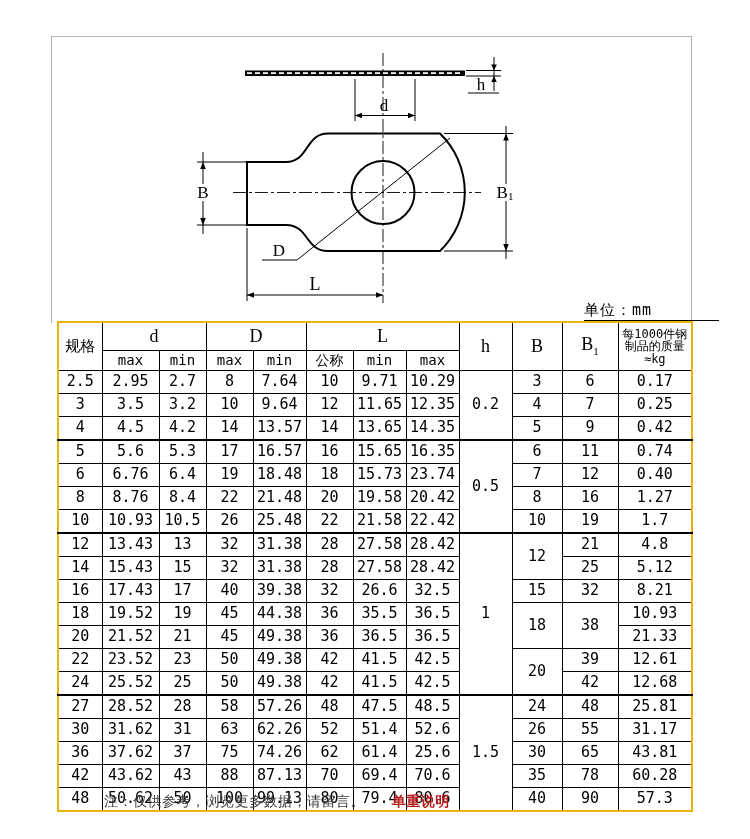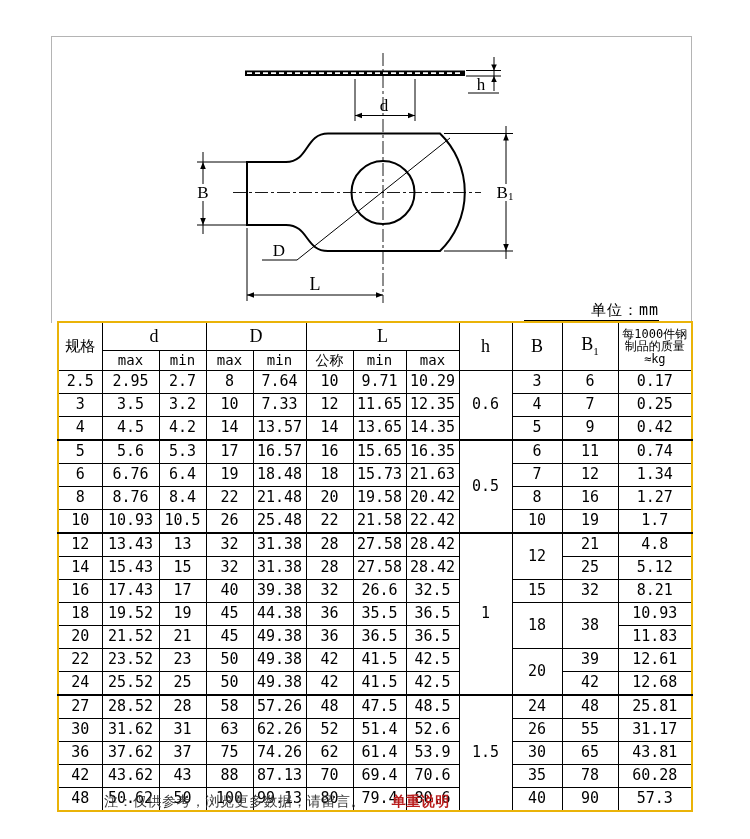--- a/index.html
+++ b/index.html
@@ -11,22 +11,22 @@
   
   svg.drawing{position:absolute;left:0;top:0;}
   .dim line{stroke:#000;stroke-width:1;}
   .dim polygon{fill:#000;stroke:none;}
   .outline{stroke:#000;stroke-width:2;fill:none;}
   .thin{stroke:#000;stroke-width:1;fill:none;}
   .cl{stroke:#000;stroke-width:0.9;stroke-dasharray:13 3 3 3;fill:none;}
   .lbl{font-family:"Liberation Serif","DejaVu Serif",serif;font-size:17px;
        text-anchor:middle;fill:#000;}
   
-  .unit{position:absolute;left:524px;top:301px;width:135px;height:19px;
-        font-size:15px;letter-spacing:1px;border-bottom:1px solid #000;text-align:right;}
+  .unit{position:absolute;left:584px;top:301px;width:135px;height:19px;
+        font-size:15px;letter-spacing:1px;border-bottom:1px solid #000;}
   
   table.spec{position:absolute;left:57px;top:321px;width:634px;
              border-collapse:collapse;table-layout:fixed;background:#fff;
              border:2px solid #eab308;font-size:15px;}
   table.spec th,table.spec td{border:1px solid #000;text-align:center;
              padding:0;height:22px;line-height:1.05;overflow:hidden;
              font-weight:normal;}
   table.spec thead tr.h1 th{height:27px;}
   table.spec thead tr.h2 th{height:19px;font-size:14px;}
   th.dimletter{font-family:"Liberation Serif","DejaVu Serif",serif;font-size:18px;}
@@ -152,31 +152,31 @@
     <tbody>
         <tr>
           <td>2.5</td>
           <td>2.95</td>
           <td>2.7</td>
           <td>8</td>
           <td>7.64</td>
           <td>10</td>
           <td>9.71</td>
           <td>10.29</td>
-          <td rowspan="3">0.6</td>
+          <td rowspan="3">0.2</td>
           <td>3</td>
           <td>6</td>
           <td>0.17</td>
         </tr>
         <tr>
           <td>3</td>
           <td>3.5</td>
           <td>3.2</td>
           <td>10</td>
-          <td>7.33</td>
+          <td>9.64</td>
           <td>12</td>
           <td>11.65</td>
           <td>12.35</td>
           <td>4</td>
           <td>7</td>
           <td>0.25</td>
         </tr>
         <tr>
           <td>4</td>
           <td>4.5</td>
@@ -205,24 +205,24 @@
           <td>0.74</td>
         </tr>
         <tr>
           <td>6</td>
           <td>6.76</td>
           <td>6.4</td>
           <td>19</td>
           <td>18.48</td>
           <td>18</td>
           <td>15.73</td>
-          <td>21.63</td>
+          <td>23.74</td>
           <td>7</td>
           <td>12</td>
-          <td>1.34</td>
+          <td>0.40</td>
         </tr>
         <tr>
           <td>8</td>
           <td>8.76</td>
           <td>8.4</td>
           <td>22</td>
           <td>21.48</td>
           <td>20</td>
           <td>19.58</td>
           <td>20.42</td>
@@ -297,21 +297,21 @@
         </tr>
         <tr>
           <td>20</td>
           <td>21.52</td>
           <td>21</td>
           <td>45</td>
           <td>49.38</td>
           <td>36</td>
           <td>36.5</td>
           <td>36.5</td>
-          <td>11.83</td>
+          <td>21.33</td>
         </tr>
         <tr>
           <td>22</td>
           <td>23.52</td>
           <td>23</td>
           <td>50</td>
           <td>49.38</td>
           <td>42</td>
           <td>41.5</td>
           <td>42.5</td>
@@ -359,21 +359,21 @@
           <td>31.17</td>
         </tr>
         <tr>
           <td>36</td>
           <td>37.62</td>
           <td>37</td>
           <td>75</td>
           <td>74.26</td>
           <td>62</td>
           <td>61.4</td>
-          <td>53.9</td>
+          <td>25.6</td>
           <td>30</td>
           <td>65</td>
           <td>43.81</td>
         </tr>
         <tr>
           <td>42</td>
           <td>43.62</td>
           <td>43</td>
           <td>88</td>
           <td>87.13</td>

